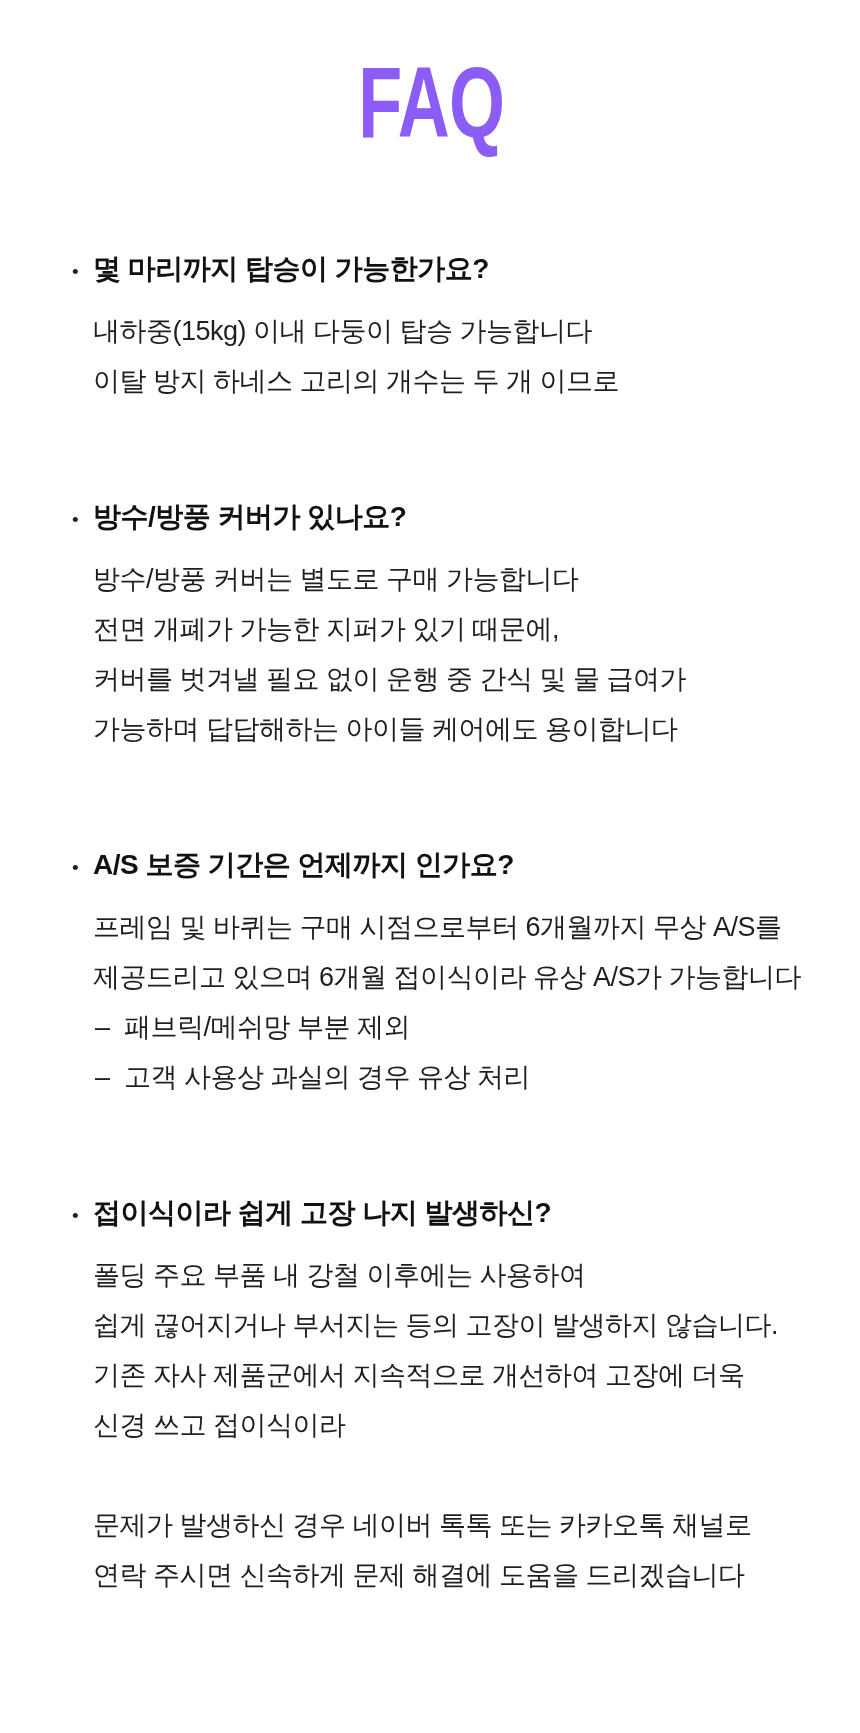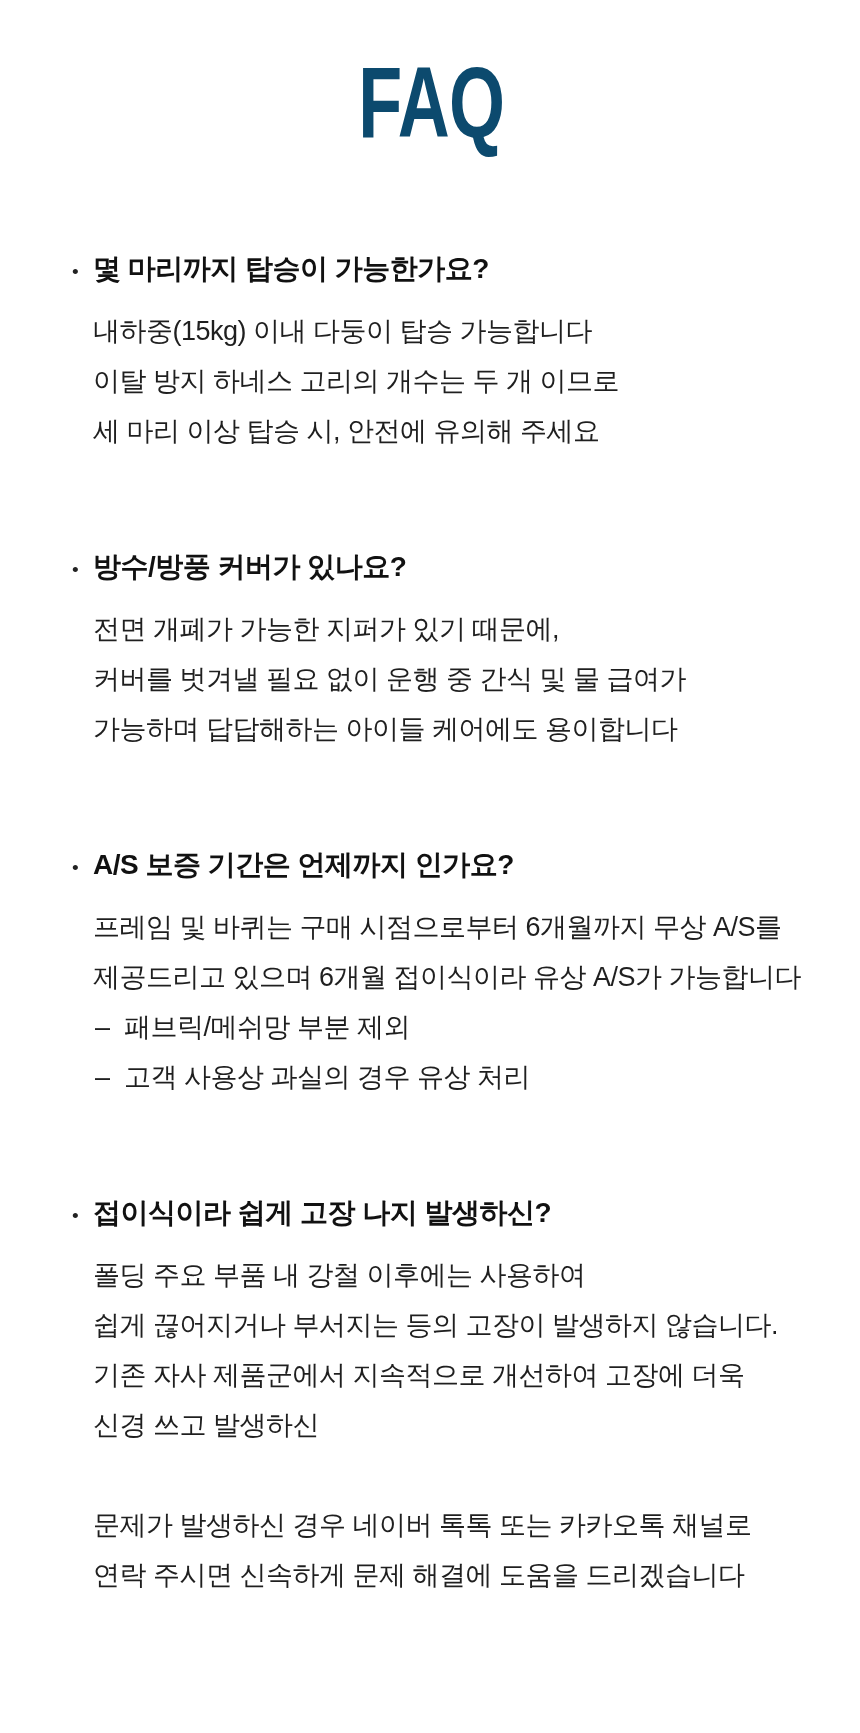--- a/index.html
+++ b/index.html
@@ -14,21 +14,21 @@
     width: 860px;
     min-height: 1733px;
     padding: 50px 70px 100px 72px;
   }
   .title {
     margin: 0;
     text-align: center;
     font-size: 100px;
     line-height: 105px;
     font-weight: 800;
-    color: #0c4a6e;
+    color: #8b5cf6;
     letter-spacing: -1px;
   }
   .title-inner {
     display: inline-block;
     transform: scaleX(0.72);
     transform-origin: 50% 50%;
   }
   .faq-list { margin-top: 96px; }
   .qa + .qa { margin-top: 93px; }
   .question {
@@ -75,30 +75,30 @@
   <div class="faq-list">
 
     <section class="qa">
       <div class="question">
         <span class="bullet">•</span>
         <span class="q-text">몇 마리까지 탑승이 가능한가요?</span>
       </div>
       <div class="answer">
         <div class="line">내하중(15kg) 이내 다둥이 탑승 가능합니다</div>
         <div class="line">이탈 방지 하네스 고리의 개수는 두 개 이므로</div>
-        <div class="line">세 마리 이상 탑승 시, 안전에 유의해 주세요</div>
       </div>
     </section>
 
     <section class="qa">
       <div class="question">
         <span class="bullet">•</span>
         <span class="q-text">방수/방풍 커버가 있나요?</span>
       </div>
       <div class="answer">
+        <div class="line">방수/방풍 커버는 별도로 구매 가능합니다</div>
         <div class="line">전면 개폐가 가능한 지퍼가 있기 때문에,</div>
         <div class="line">커버를 벗겨낼 필요 없이 운행 중 간식 및 물 급여가</div>
         <div class="line">가능하며 답답해하는 아이들 케어에도 용이합니다</div>
       </div>
     </section>
 
     <section class="qa">
       <div class="question">
         <span class="bullet">•</span>
         <span class="q-text">A/S 보증 기간은 언제까지 인가요?</span>
@@ -119,21 +119,21 @@
 
     <section class="qa">
       <div class="question">
         <span class="bullet">•</span>
         <span class="q-text">접이식이라 쉽게 고장 나지 발생하신?</span>
       </div>
       <div class="answer">
         <div class="line">폴딩 주요 부품 내 강철 이후에는 사용하여</div>
         <div class="line">쉽게 끊어지거나 부서지는 등의 고장이 발생하지 않습니다.</div>
         <div class="line">기존 자사 제품군에서 지속적으로 개선하여 고장에 더욱</div>
-        <div class="line">신경 쓰고 발생하신</div>
+        <div class="line">신경 쓰고 접이식이라</div>
         <div class="para2">
           <div class="line">문제가 발생하신 경우 네이버 톡톡 또는 카카오톡 채널로</div>
           <div class="line">연락 주시면 신속하게 문제 해결에 도움을 드리겠습니다</div>
         </div>
       </div>
     </section>
 
   </div>
 </div>
 

